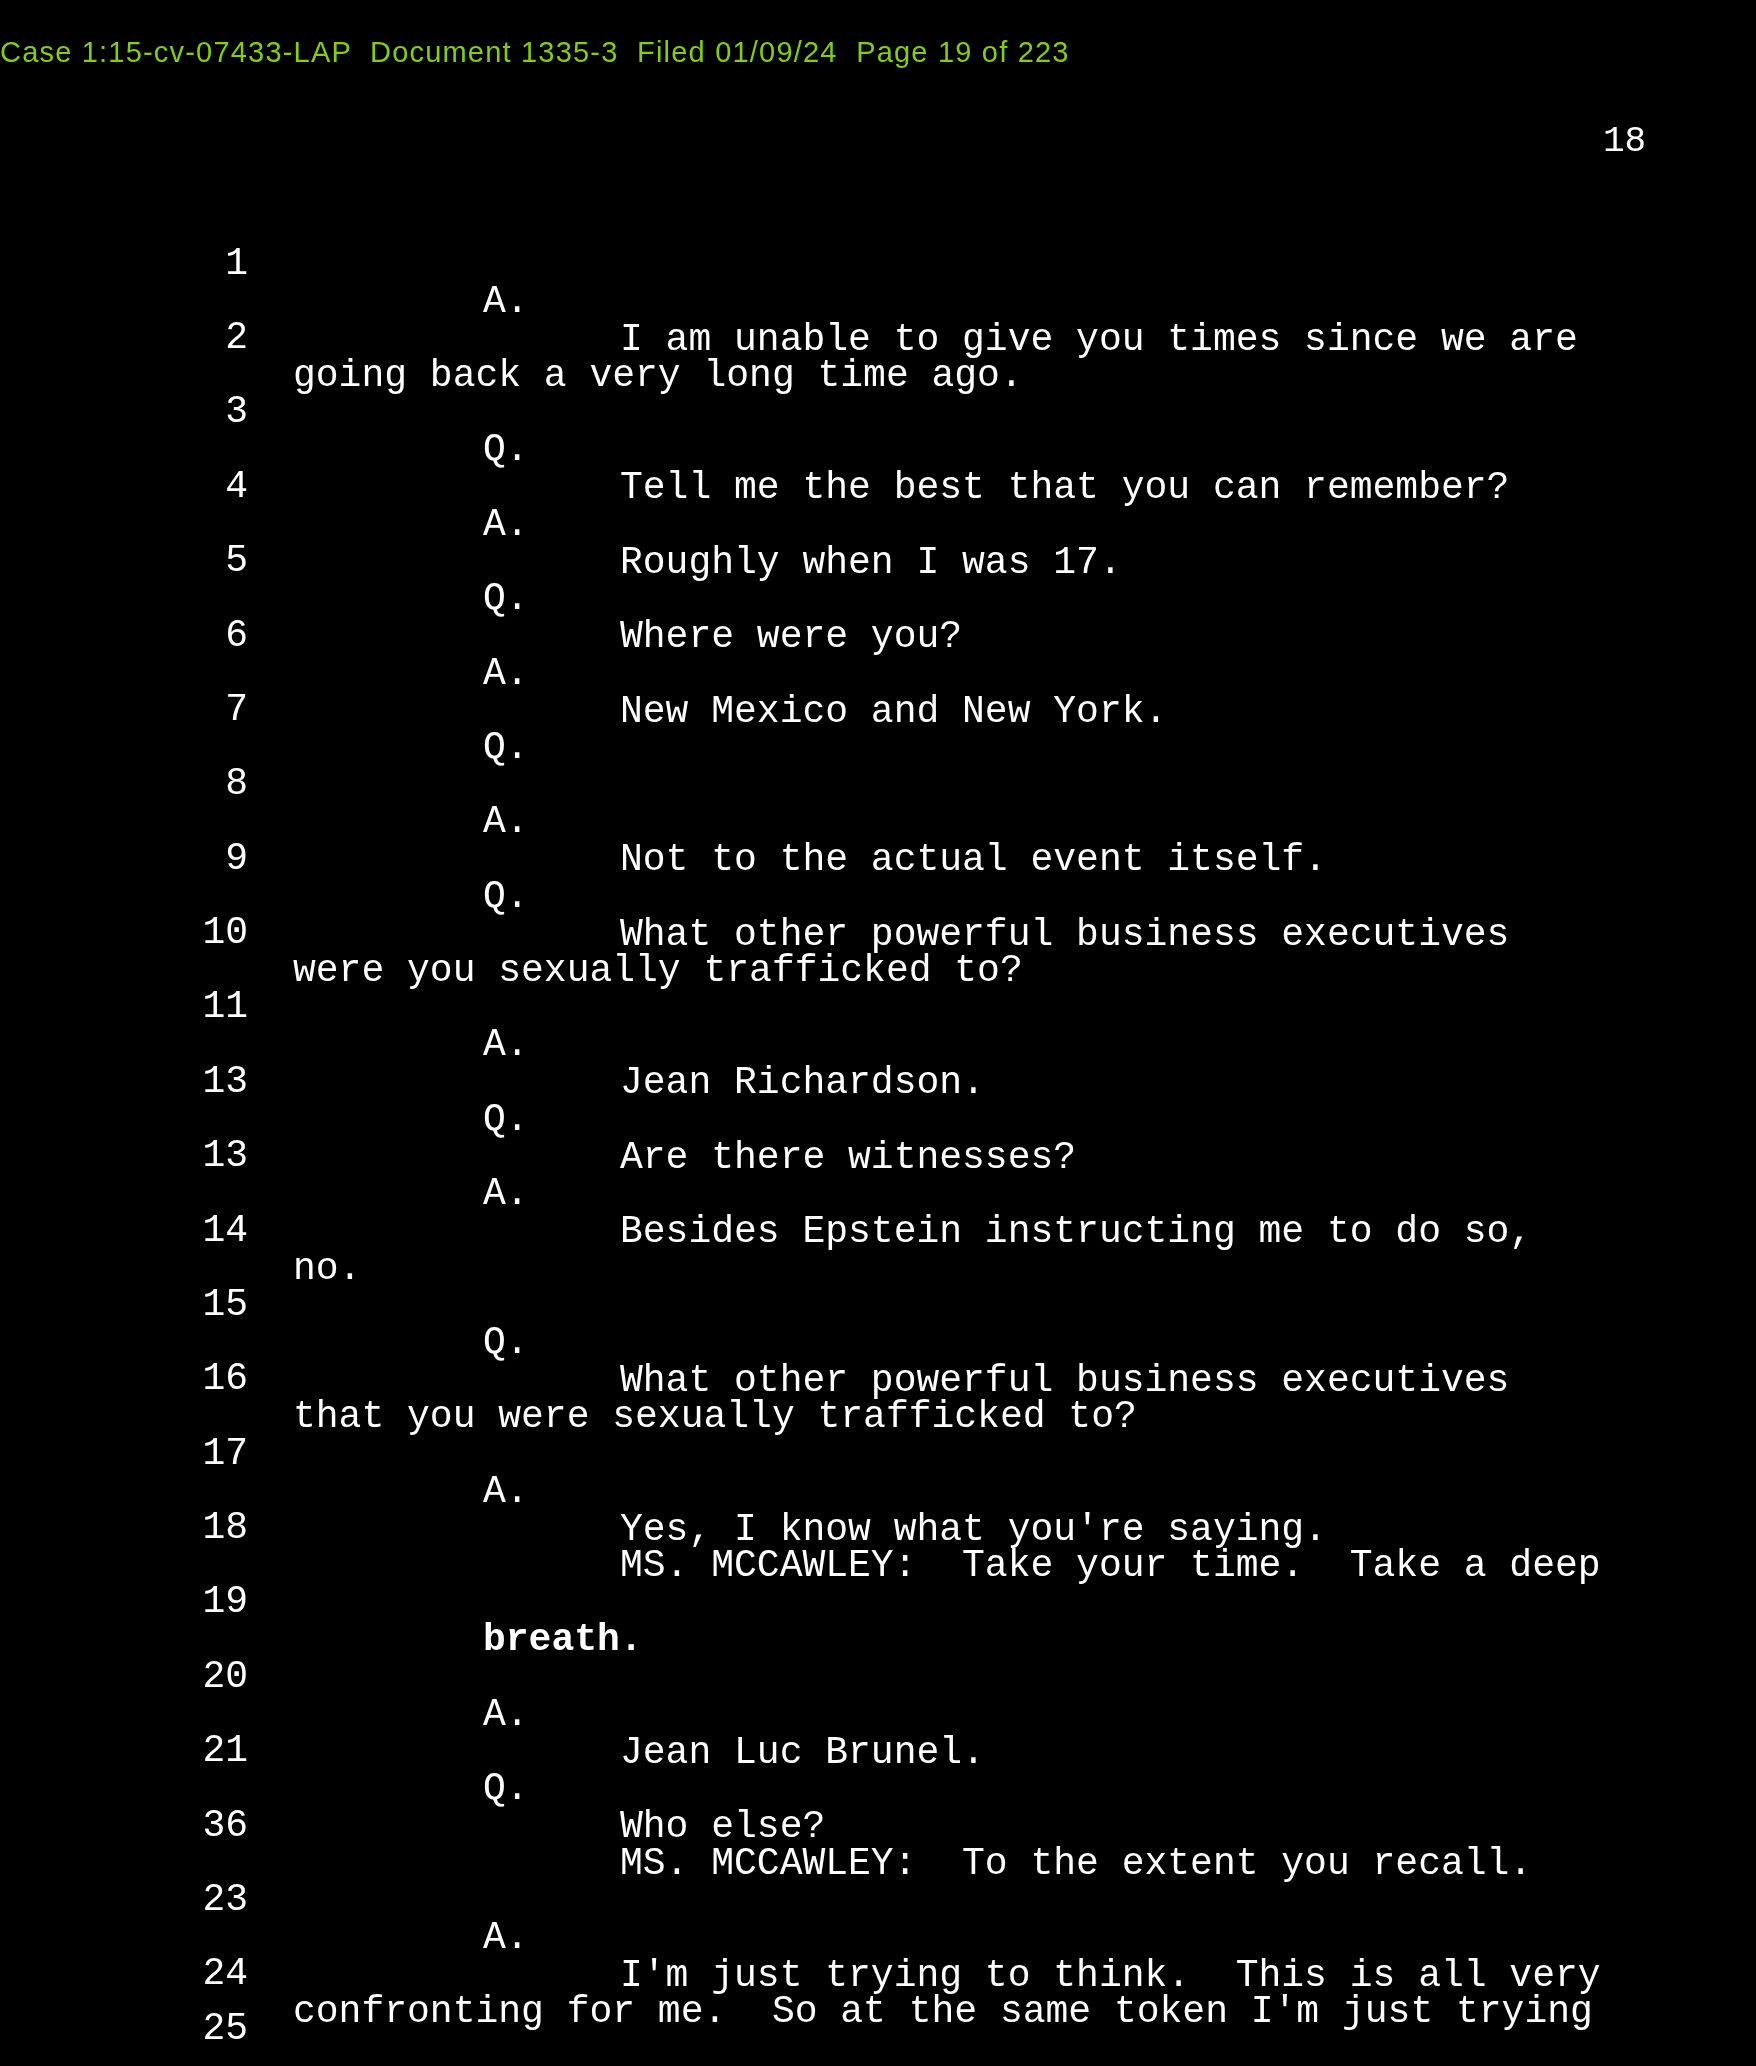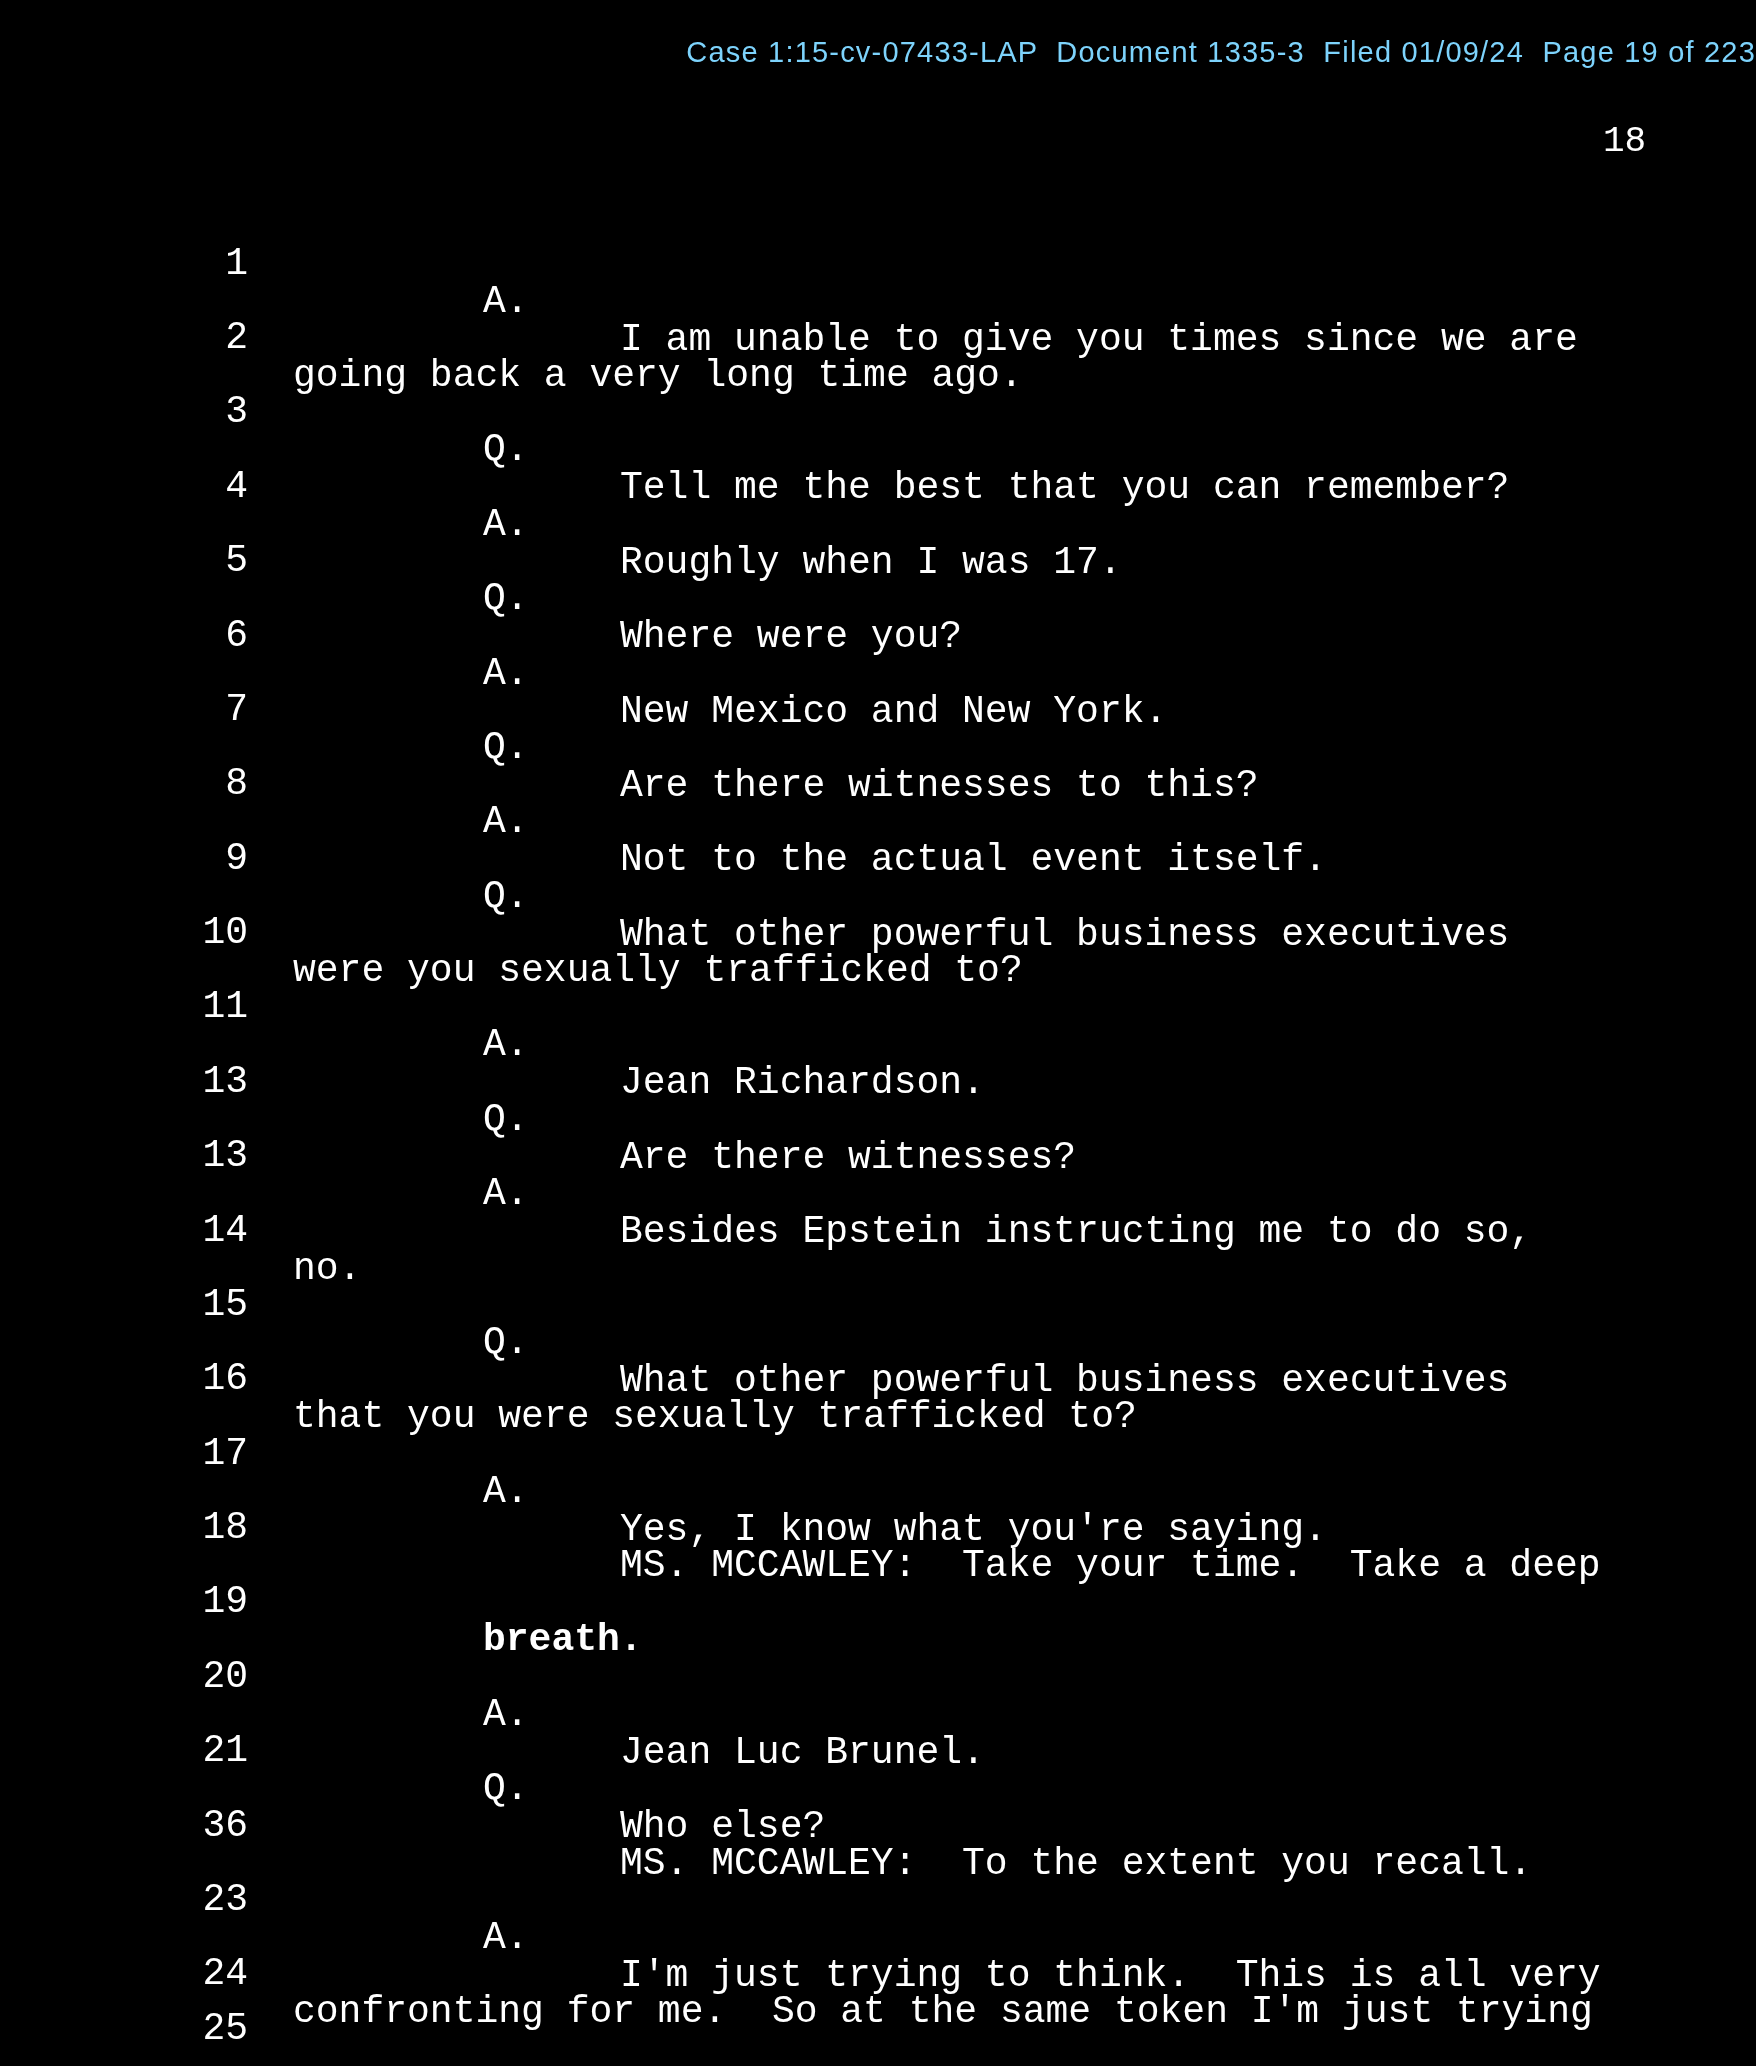--- a/index.html
+++ b/index.html
@@ -13,27 +13,27 @@
     height: 2273px;
     background: #000000;
     color: #ffffff;
     overflow: hidden;
   }
   .header {
     position: absolute;
     top: 37px;
     left: 0;
     width: 100%;
-    text-align: right;
+    text-align: left;
     font-family: "Liberation Sans", sans-serif;
     font-size: 29px;
     line-height: 31px;
     letter-spacing: 1.2px;
     white-space: pre;
-    color: #7dd3fc;
+    color: #84cc16;
   }
   .pagenum {
     position: absolute;
     top: 124px;
     left: 1603px;
     font-family: "Liberation Mono", monospace;
     font-size: 36px;
     line-height: 36px;
     color: #ffffff;
   }
@@ -103,21 +103,20 @@
 
   <div class="line" style="top:579px">
     <span class="num">6</span>
     <span class="speaker">A.</span>
     <span class="txt t-body">New Mexico and New York.</span>
   </div>
 
   <div class="line" style="top:653px">
     <span class="num">7</span>
     <span class="speaker">Q.</span>
-    <span class="txt t-body">Are there witnesses to this?</span>
   </div>
 
   <div class="line" style="top:727px">
     <span class="num">8</span>
     <span class="speaker">A.</span>
     <span class="txt t-body">Not to the actual event itself.</span>
   </div>
 
   <div class="line" style="top:802px">
     <span class="num">9</span>

